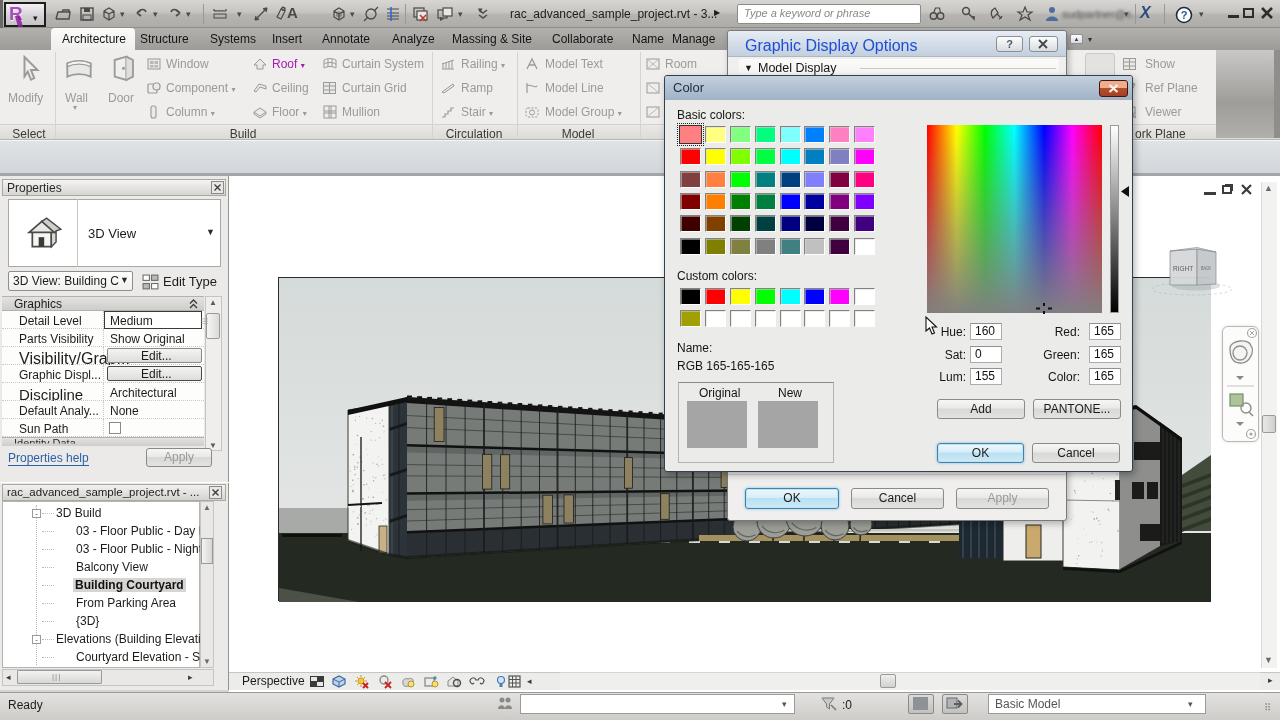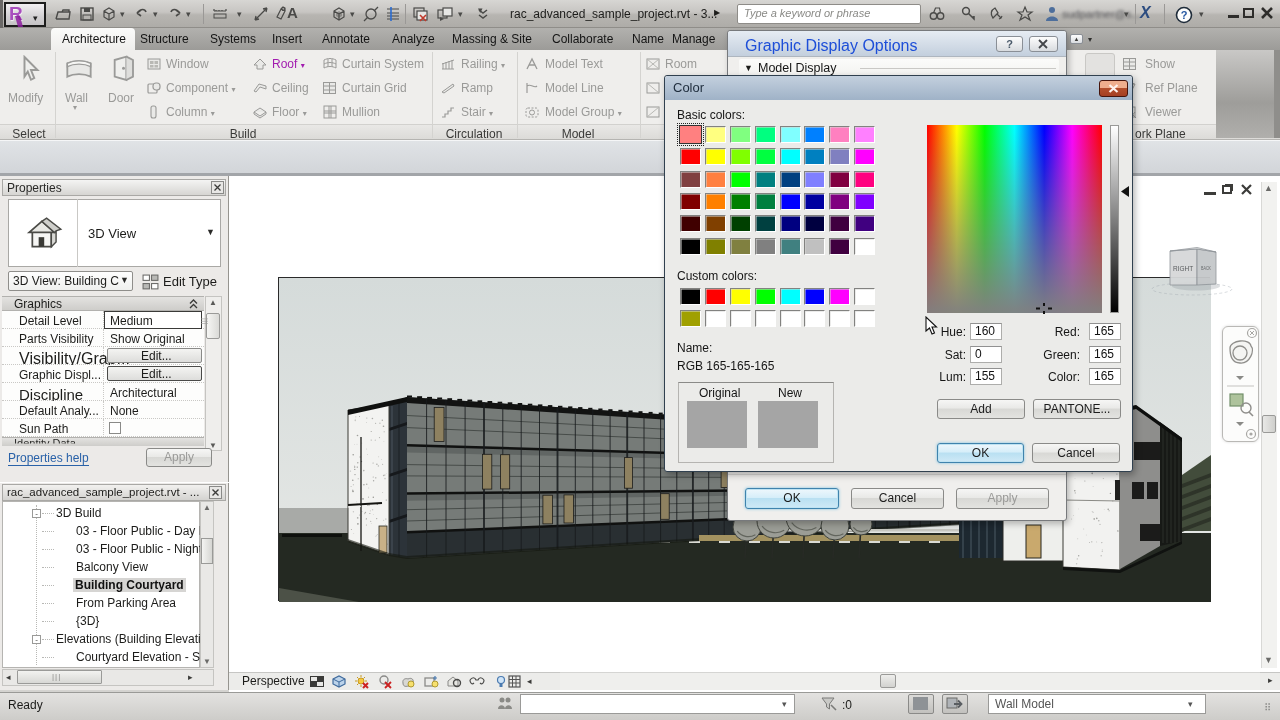--- a/index.html
+++ b/index.html
@@ -835,21 +835,21 @@
   </svg>
 <div class="txt" style="left:842px;top:698px;font-size:12px;color:#1b1b19">:0</div>
 <div class="abs" style="left:908px;top:694px;width:26px;height:20px;background:linear-gradient(#dcdbd9,#c2c1be);border:1px solid #8a8a88;border-radius:2px"></div>
 <div class="abs" style="left:913px;top:697px;width:15px;height:13px;background:#8e9296"></div>
 <div class="abs" style="left:942px;top:694px;width:26px;height:20px;background:linear-gradient(#dcdbd9,#c2c1be);border:1px solid #8a8a88;border-radius:2px"></div>
 <svg class="abs" style="left:946px;top:697px" width="18" height="14" viewBox="0 0 18 14">
     <rect x="1" y="1" width="10" height="10" fill="#b0b4b8" stroke="#6a6a68"></rect>
     <path d="M8 7 L15 7 M12 3.5 L15.5 7 L12 10.5" fill="none" stroke="#5a5e62" stroke-width="1.8"></path>
   </svg>
 <div class="abs" style="left:988px;top:694px;width:218px;height:20px;background:#fff;border:1px solid #9a9a98"></div>
-<div class="txt" style="left:995px;top:697px;font-size:12px;color:#555">Wall Model</div>
+<div class="txt" style="left:995px;top:697px;font-size:12px;color:#555">Basic Model</div>
 <div class="txt" style="left:1188px;top:699px;font-size:9px;color:#555">▾</div>
 <div class="txt" style="left:1264px;top:702px;font-size:10px;color:#8a8a88">⠿</div>
 <div class="abs" style="left:727px;top:30px;width:340px;height:491px;background:#f0efed;border:1px solid #77797c;border-radius:3px;box-shadow:2px 3px 6px rgba(0,0,0,0.25)"></div>
 <div class="abs" style="left:728px;top:31px;width:338px;height:26px;background:linear-gradient(#e6ecf3,#c3cfdd);border-radius:3px 3px 0 0;border-bottom:1px solid #aeb6bf"></div>
 <div class="txt" style="left:745px;top:37px;font-size:16px;color:#1d4ed8">Graphic Display Options</div>
 <div class="abs" style="left:996px;top:36px;width:27px;height:16px;background:linear-gradient(#fdfdfd,#d8dbdf);border:1px solid #8a8f96;border-radius:3px;text-align:center;font-size:11px;font-weight:bold;color:#4a5a6a;line-height:15px">?</div>
 <div class="abs" style="left:1029px;top:36px;width:29px;height:16px;background:linear-gradient(#fdfdfd,#d8dbdf);border:1px solid #8a8f96;border-radius:3px"></div>
 <svg class="abs" style="left:1037px;top:39px" width="12" height="10" viewBox="0 0 12 10">
     <path d="M2 1 L10 9 M10 1 L2 9" stroke="#43464a" stroke-width="1.8"></path>
   </svg>

